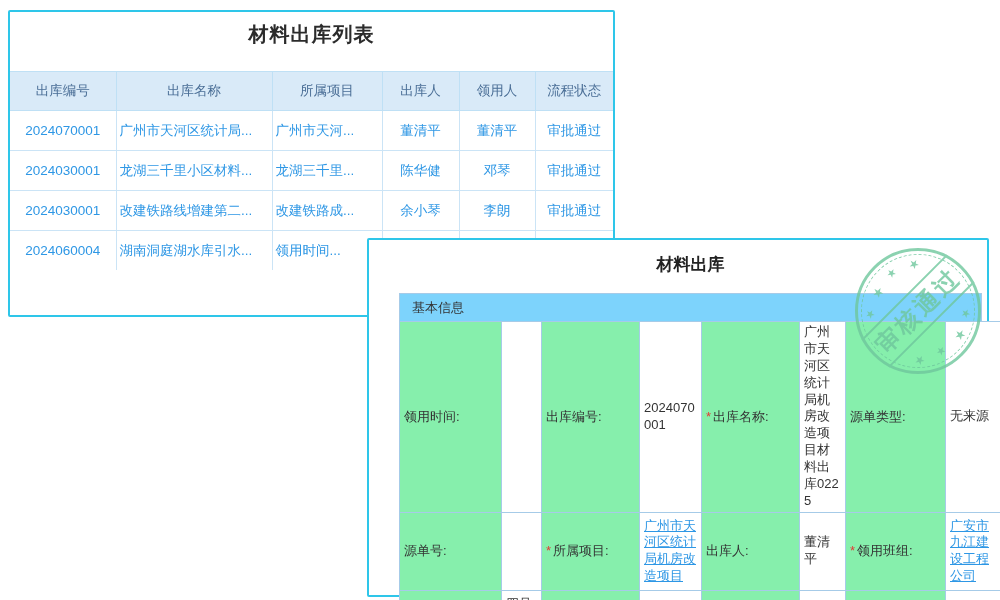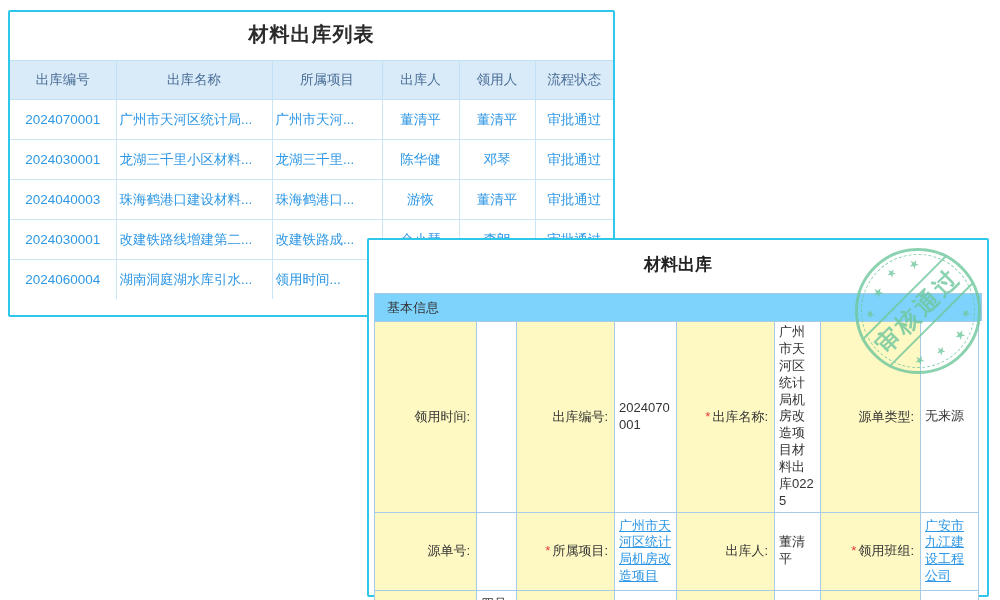--- a/index.html
+++ b/index.html
@@ -4,43 +4,43 @@
 <style>
   html,body{margin:0;padding:0;background:#ffffff;width:1000px;height:600px;overflow:hidden;
     font-family:"Liberation Sans","DejaVu Sans",sans-serif;color:#333;}
   .page{position:relative;width:1000px;height:600px;}
 
   
   .panel{position:absolute;background:#fff;border:2px solid #2ec6e9;border-radius:2px;box-sizing:border-box;}
 
   
   .list-panel{left:8px;top:10px;width:607px;height:307px;z-index:1;}
-  .list-title{height:48px;line-height:45px;text-align:center;font-size:20px;font-weight:bold;
+  .list-title{height:59px;line-height:45px;text-align:center;font-size:20px;font-weight:bold;
     color:#2b2b2b;letter-spacing:1px;}
   table.list{border-collapse:collapse;table-layout:fixed;width:603px;font-size:13.5px;}
   table.list th{height:36px;background:#d9eaf8;color:#4a6e96;font-weight:normal;
     border-top:1px solid #bfe0f5;border-bottom:1px solid #bfe0f5;border-left:1px solid #bfe0f5;}
   table.list th:first-child{border-left:none;}
   table.list td{height:37px;border-bottom:1px solid #cbe4f6;border-left:1px solid #cbe4f6;
     text-align:center;color:#2e97e5;overflow:hidden;white-space:nowrap;}
   table.list td:first-child{border-left:none;}
   table.list td.c-name,table.list td.c-project{text-align:left;padding-left:3px;}
   table.list tr:last-child td{border-bottom:none;margin-top:18px;}
   td.c-status{color:#2e9e3e;}
 
   
-  .detail-panel{left:367px;top:238px;width:622px;height:359px;z-index:2;}
+  .detail-panel{left:367px;top:238px;width:622px;height:359px;z-index:2;padding-left:25px;}
   .detail-title{margin-top:13px;height:24px;line-height:24px;text-align:center;
     font-size:17px;font-weight:bold;color:#222;}
   .section-bar{margin:16px 5px 0 5px;height:28px;line-height:28px;box-sizing:border-box;
     background:#7dd3fc;border:1px solid #a6cbe8;border-bottom:none;
     padding-left:12px;font-size:13px;color:#333;}
   table.form{border-collapse:collapse;table-layout:fixed;width:604px;margin:0 5px;font-size:13px;}
   table.form td{border:1px solid #a6cbe8;vertical-align:middle;box-sizing:border-box;padding:2px 4px;}
-  table.form td.lbl{background:#fef9c3;text-align:right;padding-right:6px;color:#333;}
+  table.form td.lbl{background:#86efac;padding-right:6px;color:#333;}
   table.form td.val{background:#fff;text-align:left;color:#333;}
   table.form td.val .wrap{display:inline-block;word-break:break-all;line-height:1.3;text-align:left;}
   .req{color:#e53935;margin-right:2px;}
   .link{color:#2e97e5;text-decoration:underline;word-break:break-all;line-height:1.3;display:inline-block;cursor:pointer;}
 
   
   .stamp{position:absolute;left:486px;top:8px;width:126px;height:126px;
     transform:rotate(-45deg);opacity:.8;color:#6fc79d;z-index:5;pointer-events:none;}
   .stamp-circle{position:absolute;inset:0;border:3px solid #6fc79d;border-radius:50%;}
   .stamp-circle-inner{position:absolute;inset:6px;border:1px dashed #6fc79d;border-radius:50%;}
@@ -87,28 +87,20 @@
           <td>董清平</td>
           <td>董清平</td>
           <td class="c-status">审批通过</td>
         </tr>
         <tr>
           <td class="c-id">2024030001</td>
           <td class="c-name">龙湖三千里小区材料...</td>
           <td class="c-project">龙湖三千里...</td>
           <td>陈华健</td>
           <td>邓琴</td>
-          <td class="c-status">审批通过</td>
-        </tr>
-        <tr>
-          <td class="c-id">2024040003</td>
-          <td class="c-name">珠海鹤港口建设材料...</td>
-          <td class="c-project">珠海鹤港口...</td>
-          <td>游恢</td>
-          <td>董清平</td>
           <td class="c-status">审批通过</td>
         </tr>
         <tr>
           <td class="c-id">2024030001</td>
           <td class="c-name">改建铁路线增建第二...</td>
           <td class="c-project">改建铁路成...</td>
           <td>余小琴</td>
           <td>李朗</td>
           <td class="c-status">审批通过</td>
         </tr>

